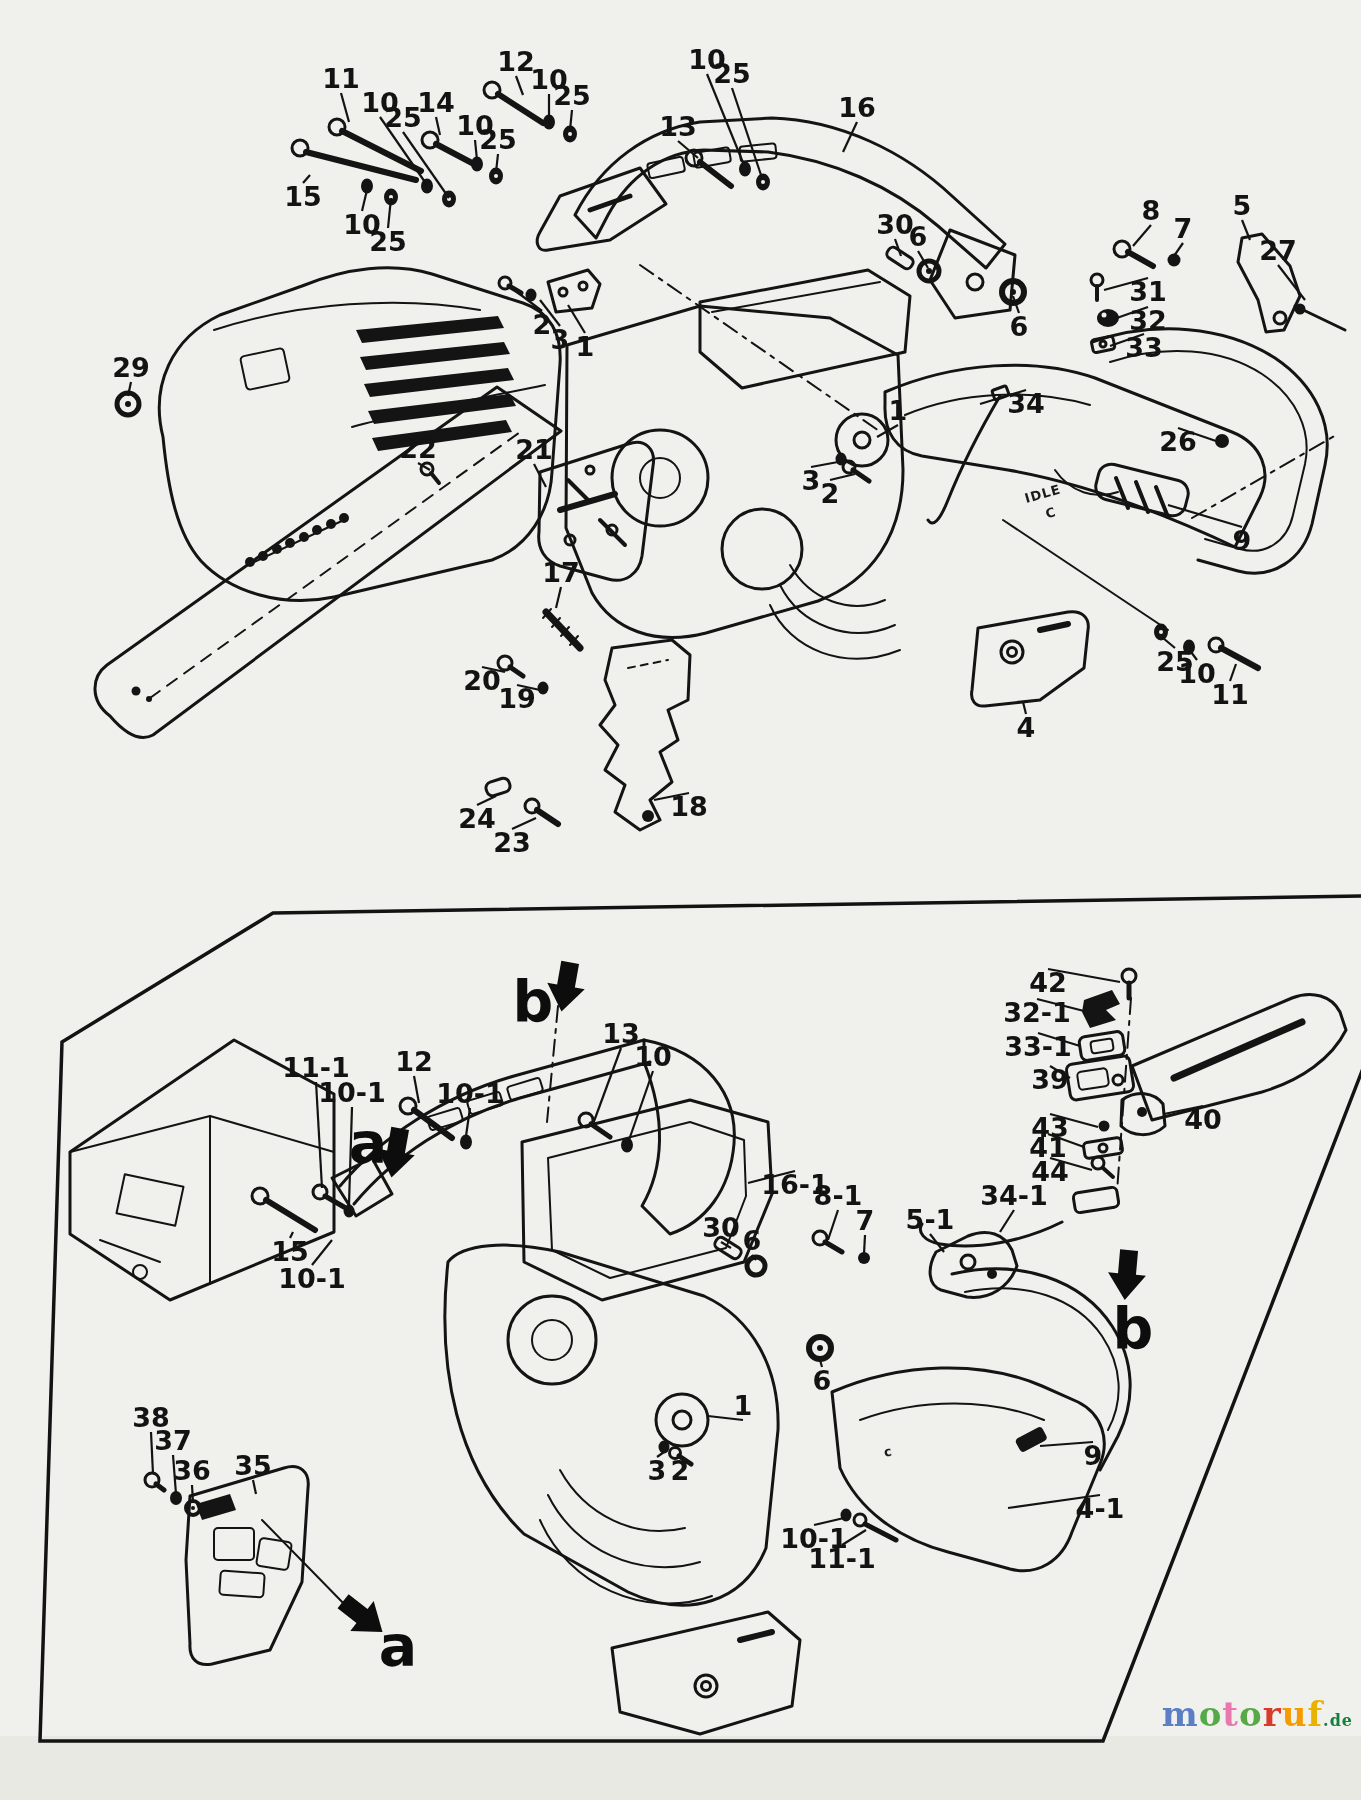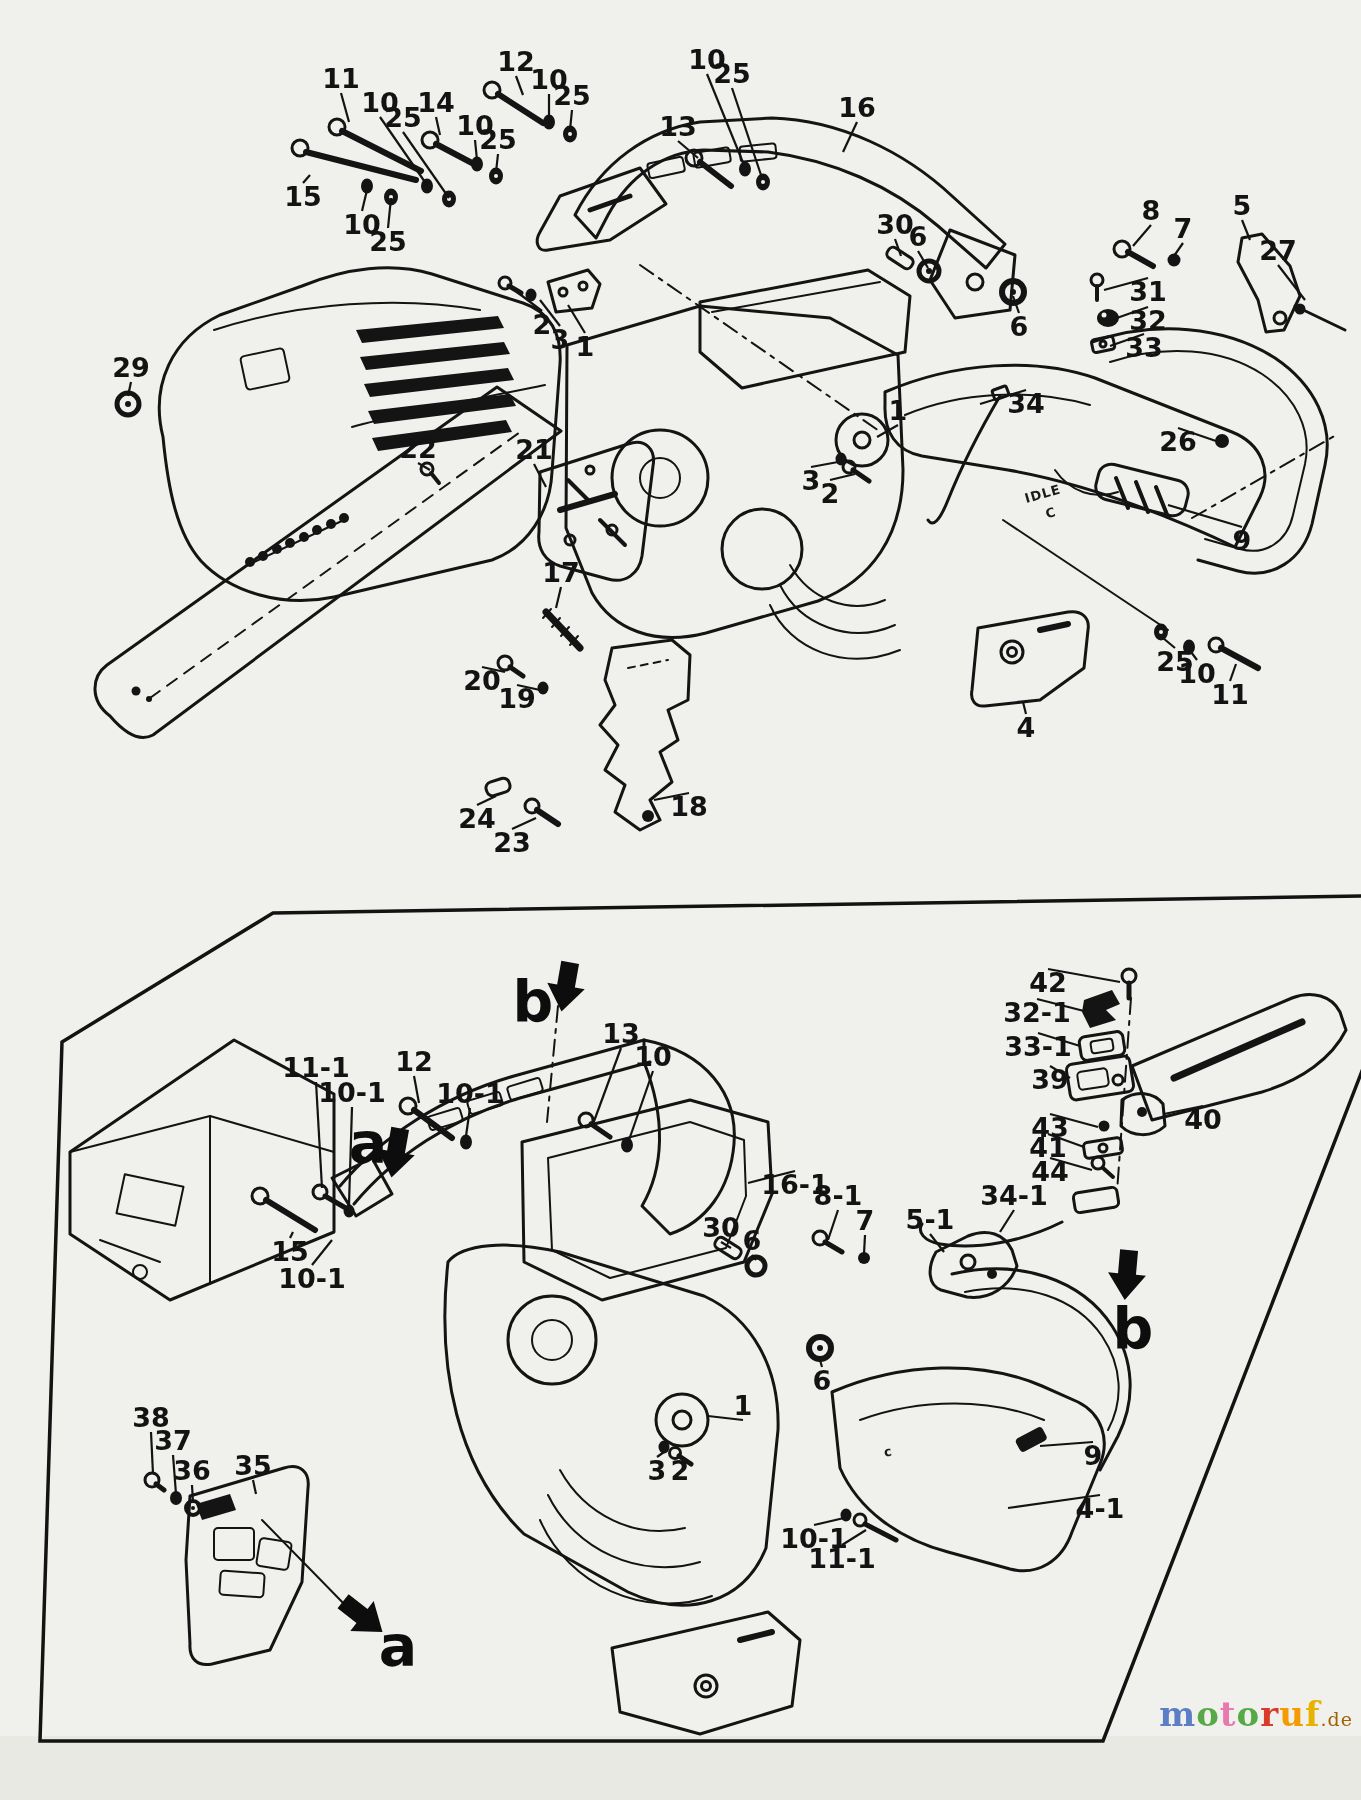--- a/index.html
+++ b/index.html
@@ -6,21 +6,21 @@
   body{width:1361px;height:1800px;overflow:hidden;background:#e9e9e4;}
   .canvas{position:relative;width:1361px;height:1736px;background:#f0f0ec;font-family:"DejaVu Sans",sans-serif;}
   svg text{user-select:none;}
   .lbl{font:700 27px "DejaVu Sans",sans-serif;fill:#131313;text-anchor:middle;}
   .marker{font:700 57px "DejaVu Sans",sans-serif;fill:#0d0d0d;text-anchor:middle;}
   .mark{font:700 13px "DejaVu Sans",sans-serif;fill:#1a1a1a;text-anchor:middle;letter-spacing:1px;}
   .leader{stroke:#131313;stroke-width:2.2;fill:none;}
   .dd{stroke:#131313;stroke-width:2;fill:none;stroke-dasharray:16 7 4 7;}
   .thin{stroke:#131313;stroke-width:2;fill:none;}
   .watermark{position:absolute;right:8px;bottom:2px;font:700 34px "DejaVu Serif",serif;letter-spacing:1px;}
-  .watermark .suffix{font-size:19px;color:#a16207;font-weight:400;}
+  .watermark .suffix{font-size:16px;color:#15803d;font-weight:700;}
 </style>
 </head>
 <body>
 
 <div class="canvas">
 <svg id="art" width="1361" height="1800" viewBox="0 0 1361 1800">
 
   <g stroke="#141414" stroke-width="3" fill="none" stroke-linejoin="round" stroke-linecap="round">
 
     <g>

